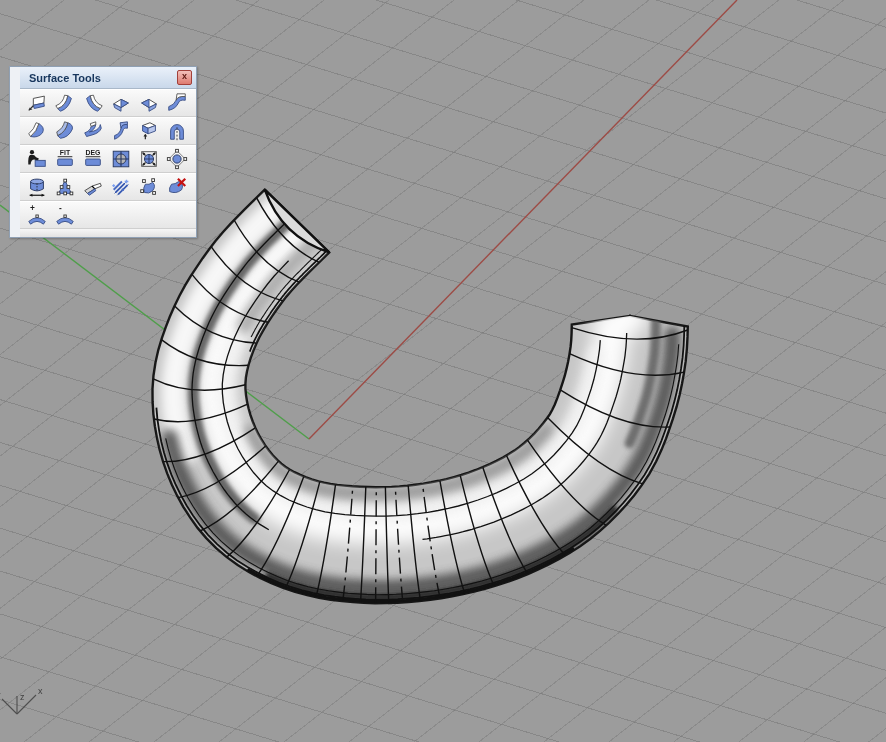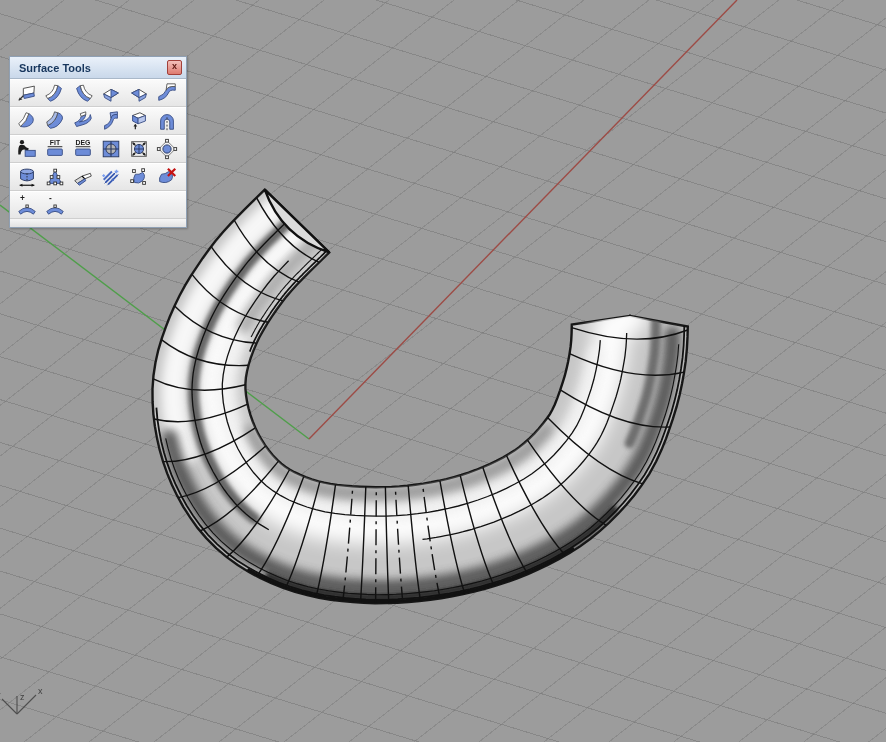--- a/index.html
+++ b/index.html
@@ -4,22 +4,22 @@
 <style>
   html,body{margin:0;padding:0;}
   .screen{position:relative;width:886px;height:742px;overflow:hidden;
     font-family:"Liberation Sans",sans-serif;
     background:
       repeating-linear-gradient(17deg, rgba(118,118,118,0) 0 40px, rgba(118,118,118,.55) 40px 41px),
       repeating-linear-gradient(142deg, rgba(118,118,118,0) 0 39px, rgba(118,118,118,.45) 39px 40px),
       #9c9c9c;}
   #vp{position:absolute;left:0;top:0;z-index:1;}
   
-  .palette{position:absolute;left:9px;top:56px;width:176px;z-index:10;
-    border:1px solid #8fa0b4;background:#eef1f5;box-shadow:1px 1px 2px rgba(0,0,0,.25);}
+  .palette{position:absolute;left:9px;top:66px;width:176px;z-index:10;
+    border:1px solid #8fa0b4;background:#eef1f5;box-shadow:1px 1px 2px rgba(0,0,0,.25);padding-left:10px;}
   .titlebar{height:21px;display:flex;align-items:center;padding:0 4px 0 9px;
     background:linear-gradient(#eaf1fa,#c9d8ea);border-bottom:1px solid #a9b8c9;}
   .title{flex:1;font-size:11px;font-weight:bold;color:#17365d;}
   .closebtn{width:13px;height:13px;border:1px solid #a2403a;border-radius:2px;
     background:linear-gradient(#f3c0ba,#de7b70);color:#5d1812;font-size:9px;font-weight:bold;
     line-height:11px;text-align:center;cursor:default;}
   .iconrow{display:flex;align-items:center;height:27px;padding-left:3px;
     background:linear-gradient(#fbfbfb,#e6e6e6);border-bottom:1px solid #cfcfcf;box-shadow:inset 0 1px 0 #fff;}
   .iconbtn{width:28px;height:25px;display:flex;align-items:center;justify-content:center;border-radius:2px;}
   .pal-bottom{height:8px;background:linear-gradient(#f6f6f6,#e2e2e2);}

